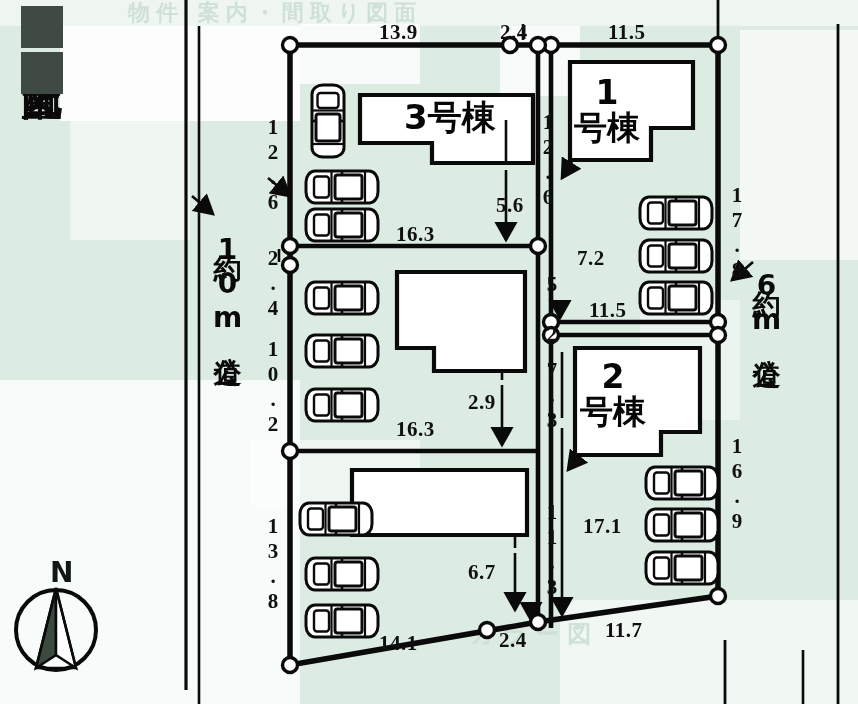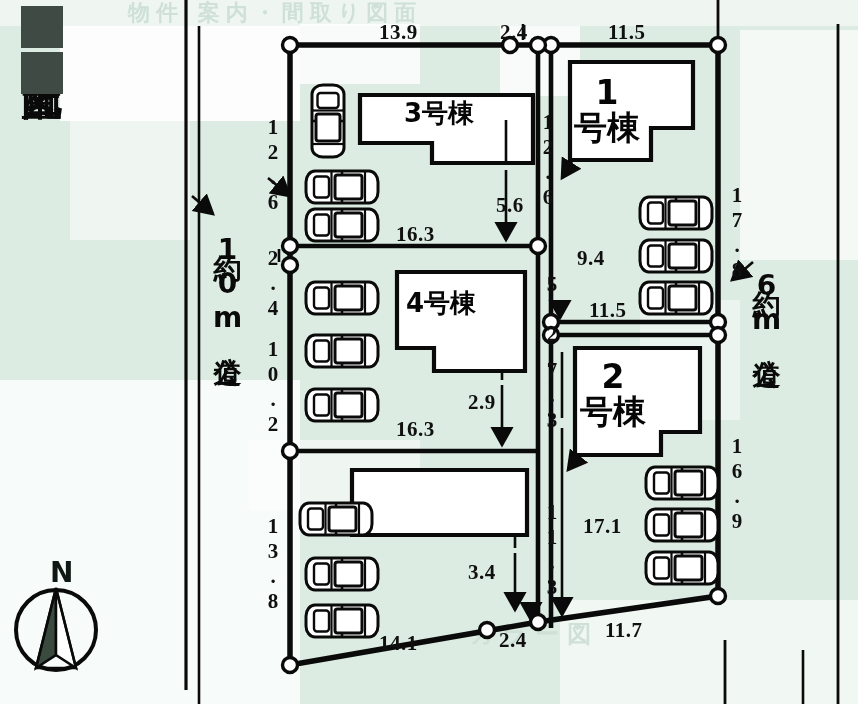--- a/index.html
+++ b/index.html
@@ -56,21 +56,21 @@
     line-height: 1;
   }
   .dim.vert {
     writing-mode: vertical-rl;
     text-orientation: upright;
     letter-spacing: 1px;
   }
   .bldg-label {
     position: absolute;
     font-family: "DejaVu Sans", sans-serif;
-    font-size: 26px;
+    font-size: 34px;
     font-weight: 700;
     color: #060606;
     white-space: nowrap;
     line-height: 1.02;
     letter-spacing: 0px;
   }
   .bldg-label.two-line {
     text-align: left;
     font-size: 33px;
     line-height: 1.05;
@@ -314,21 +314,20 @@
       <path d="M46,32 L26,112 L46,99 Z" fill="#3a4a3e" stroke="#0a0a0a" stroke-width="2.5"></path>
       <path d="M46,32 L66,112 L46,99 Z" fill="#ffffff" stroke="#0a0a0a" stroke-width="2.5"></path>
       <path d="M46,32 L26,112 L66,112 Z" fill="none" stroke="#0a0a0a" stroke-width="2.5"></path>
     </svg>
   </div>
 
   <div class="road-label" style="left:213px;top:232px;">約10m公道</div>
   <div class="road-label" style="left:752px;top:268px;">約6m公道</div>
 
   <div class="bldg-label" style="left:404px;top:100px;">3号棟</div>
-  <div class="bldg-label" style="left:406px;top:290px;">4号棟</div>
 
   <div class="bldg-label two-line" style="left:574px;top:76px;">
     <span class="num">1</span>
     <span>号棟</span>
   </div>
   <div class="bldg-label two-line" style="left:580px;top:360px;">
     <span class="num">2</span>
     <span>号棟</span>
   </div>
 
@@ -336,33 +335,33 @@
   <div class="dim" style="left:500px;top:22px;">2.4</div>
   <div class="dim" style="left:608px;top:22px;">11.5</div>
 
   <div class="dim vert" style="left:262px;top:115px;">12.6</div>
   <div class="dim vert" style="left:537px;top:110px;">12.6</div>
   <div class="dim vert" style="left:726px;top:183px;">17.8</div>
 
   <div class="dim" style="left:468px;top:195px;margin-left:28px;">5.6</div>
   <div class="dim" style="left:396px;top:224px;">16.3</div>
 
-  <div class="dim" style="left:577px;top:248px;">9.4</div>
+  <div class="dim" style="left:577px;top:248px;">7.2</div>
   <div class="dim vert" style="left:541px;top:272px;">5.2</div>
   <div class="dim" style="left:589px;top:300px;">11.5</div>
 
   <div class="dim vert" style="left:262px;top:246px;">2.4</div>
   <div class="dim vert" style="left:262px;top:337px;">10.2</div>
   <div class="dim" style="left:468px;top:392px;">2.9</div>
   <div class="dim" style="left:396px;top:419px;">16.3</div>
 
   <div class="dim vert" style="left:541px;top:358px;">7.3</div>
   <div class="dim vert" style="left:541px;top:500px;">11.3</div>
   <div class="dim" style="left:583px;top:516px;">17.1</div>
   <div class="dim vert" style="left:726px;top:434px;">16.9</div>
 
   <div class="dim vert" style="left:262px;top:514px;">13.8</div>
-  <div class="dim" style="left:468px;top:562px;">3.4</div>
+  <div class="dim" style="left:468px;top:562px;">6.7</div>
   <div class="dim" style="left:379px;top:633px;">14.1</div>
   <div class="dim" style="left:499px;top:630px;">2.4</div>
   <div class="dim" style="left:605px;top:620px;">11.7</div>
 
 </div>
 
 </body></html>

